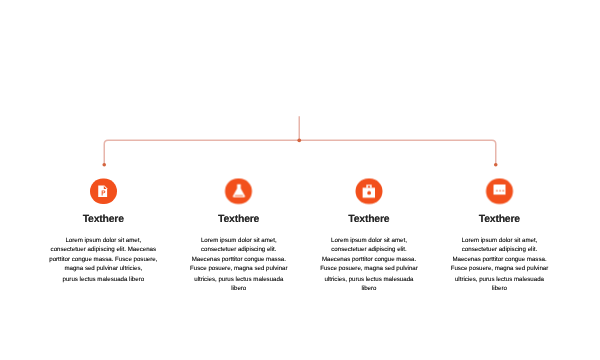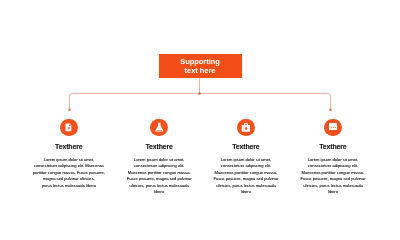--- a/index.html
+++ b/index.html
@@ -20,26 +20,20 @@
   .circle svg{display:block;}
   .head{margin-top:6.2px;font-size:7.0px;font-weight:bold;color:#262626;line-height:7px;letter-spacing:-0.16px;text-indent:-0.16px;text-shadow:0 0 0.3px rgba(30,30,30,0.55);}
   .bodytext{margin:7.0px auto 0;font-size:4.1px;line-height:6.5px;color:#111111;text-align:center;
         white-space:pre-line;-webkit-font-smoothing:antialiased;text-shadow:0 0 0.3px rgba(17,17,17,0.5);}
 </style>
 </head>
 <body>
 
 <div class="slide">
 
-  <div class="topbox">
-    <div class="topbox-text gray">
-      <span>Supporting</span><br>
-      <span>text here</span>
-    </div>
-  </div>
 
   <svg class="connectors" viewBox="0 0 400 225" width="400" height="225">
     <path d="M199.5,77.5 L199.5,93.5" stroke="#E7B5AB" stroke-width="1" fill="none"></path>
     <path d="M69.5,109.8 L69.5,96 Q69.5,93.5 72,93.5 L328,93.5 Q330.5,93.5 330.5,96 L330.5,109.8" stroke="#E7B5AB" stroke-width="1" fill="none"></path>
     <circle cx="199.5" cy="93.5" r="1.25" fill="#D4653F"></circle>
     <circle cx="69.5" cy="109.8" r="1.2" fill="#D4653F"></circle>
     <circle cx="330.5" cy="109.8" r="1.2" fill="#D4653F"></circle>
   </svg>
 
   <div class="col" style="left:68.9px;">

